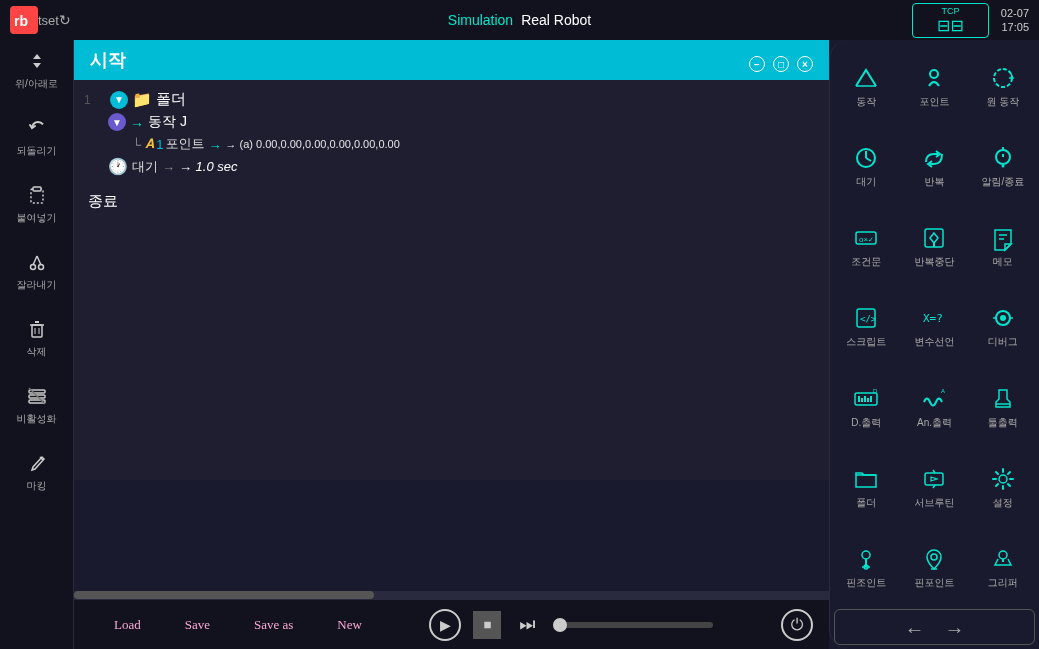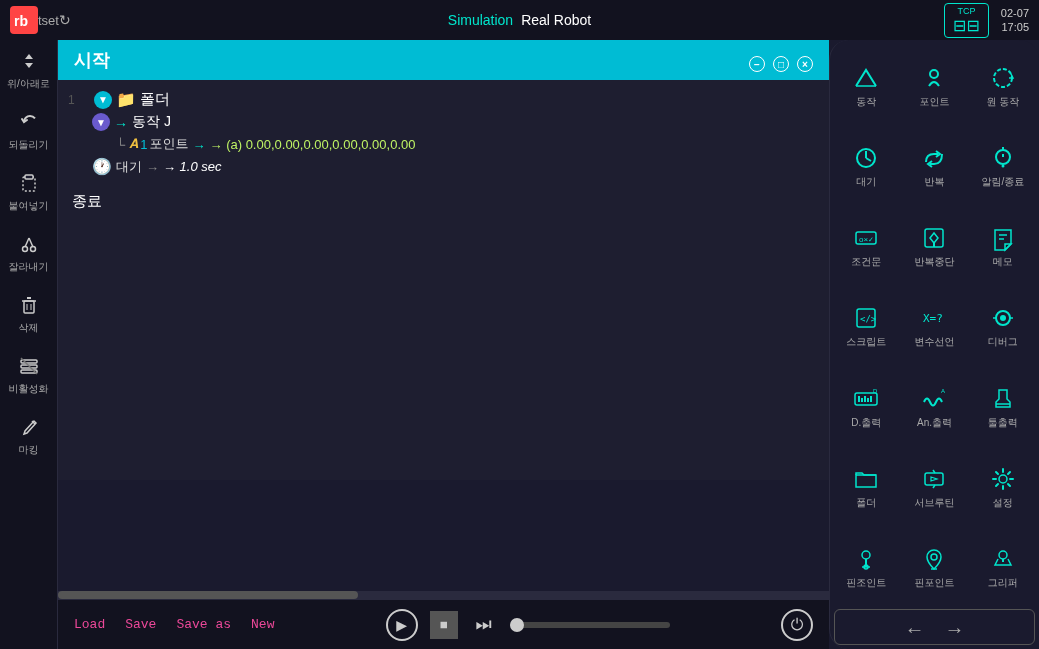--- a/index.html
+++ b/index.html
@@ -64,21 +64,21 @@
       cursor: pointer;
     }
     .header-right {
       display: flex;
       align-items: center;
       gap: 12px;
     }
     .tcp-box {
       border: 1px solid #00e5cc;
       border-radius: 4px;
-      padding: 2px 8px;
+      padding: 2px 24px;
       display: flex;
       flex-direction: column;
       align-items: center;
     }
     .tcp-label {
       color: #00e5cc;
       font-size: 9px;
     }
     .tcp-icon {
       color: #00e5cc;
@@ -93,28 +93,28 @@
 
     
     .main-layout {
       display: flex;
       width: 100%;
       height: 609px; 
     }
 
     
     .left-sidebar {
-      width: 58px;
+      width: 74px;
       height: 100%;
       background: #12121f;
       display: flex;
       flex-direction: column;
       align-items: center;
       padding: 6px 0;
-      gap: 12px;
+      gap: 18px;
       border-right: 1px solid #2a2a3e;
     }
     .sidebar-item {
       width: 60px;
       display: flex;
       flex-direction: column;
       align-items: center;
       padding: 4px 2px;
       cursor: pointer;
       border-radius: 4px;
@@ -238,26 +238,27 @@
       justify-content: space-between;
       padding: 0 16px;
       border-top: 1px solid #2a2a3e;
     }
     .bottom-left {
       display: flex;
       gap: 20px;
       align-items: center;
     }
     .bottom-btn {
-      color: #ec4899;
+      color: #f9a8d4;
       font-size: 13px;
       cursor: pointer;
       background: none;
       border: none;
-      font-family: Liberation Mono, monospace;
+      font-family: Liberation Serif, serif;
+      margin-left: 24px;
     }
     .bottom-center {
       display: flex;
       align-items: center;
       gap: 12px;
     }
     .play-btn {
       width: 32px;
       height: 32px;
       border-radius: 50%;
@@ -518,21 +519,21 @@
           <span style="color:#00e5cc; margin-right:4px; font-size:14px;">→</span>
           <span style="color:#fff; font-size:14px;">동작 J</span>
         </div>
 
         <div class="tree-row indent2">
           <span style="color:#888; margin-right:4px; font-size:13px;">└</span>
           <span style="color:#f0c040; margin-right:2px; font-size:13px;">𝑨</span>
           <span style="color:#00bcd4; font-size:13px; margin-right:2px;">1</span>
           <span style="color:#ddd; font-size:13px; margin-right:4px;">포인트</span>
           <span style="color:#00e5cc; font-size:13px; margin-right:4px;">→</span>
-          <span style="color:#bef264; font-size:13px;">→ (a) 0.00,0.00,0.00,0.00,0.00,0.00</span>
+          <span style="color:#e5e5e5; font-size:11px;">→ (a) 0.00,0.00,0.00,0.00,0.00,0.00</span>
         </div>
 
         <div class="tree-row indent1">
           <span style="color:#00bcd4; font-size:16px; margin-right:4px;">🕐</span>
           <span style="color:#ddd; font-size:13px; margin-right:4px;">대기</span>
           <span style="color:#888; font-size:13px; margin-right:4px;">→</span>
           <span style="color:#ffffff; font-size:13px; font-style:italic;">→ 1.0 sec</span>
         </div>
 
         <div style="margin-top:14px; padding-left:4px;">

